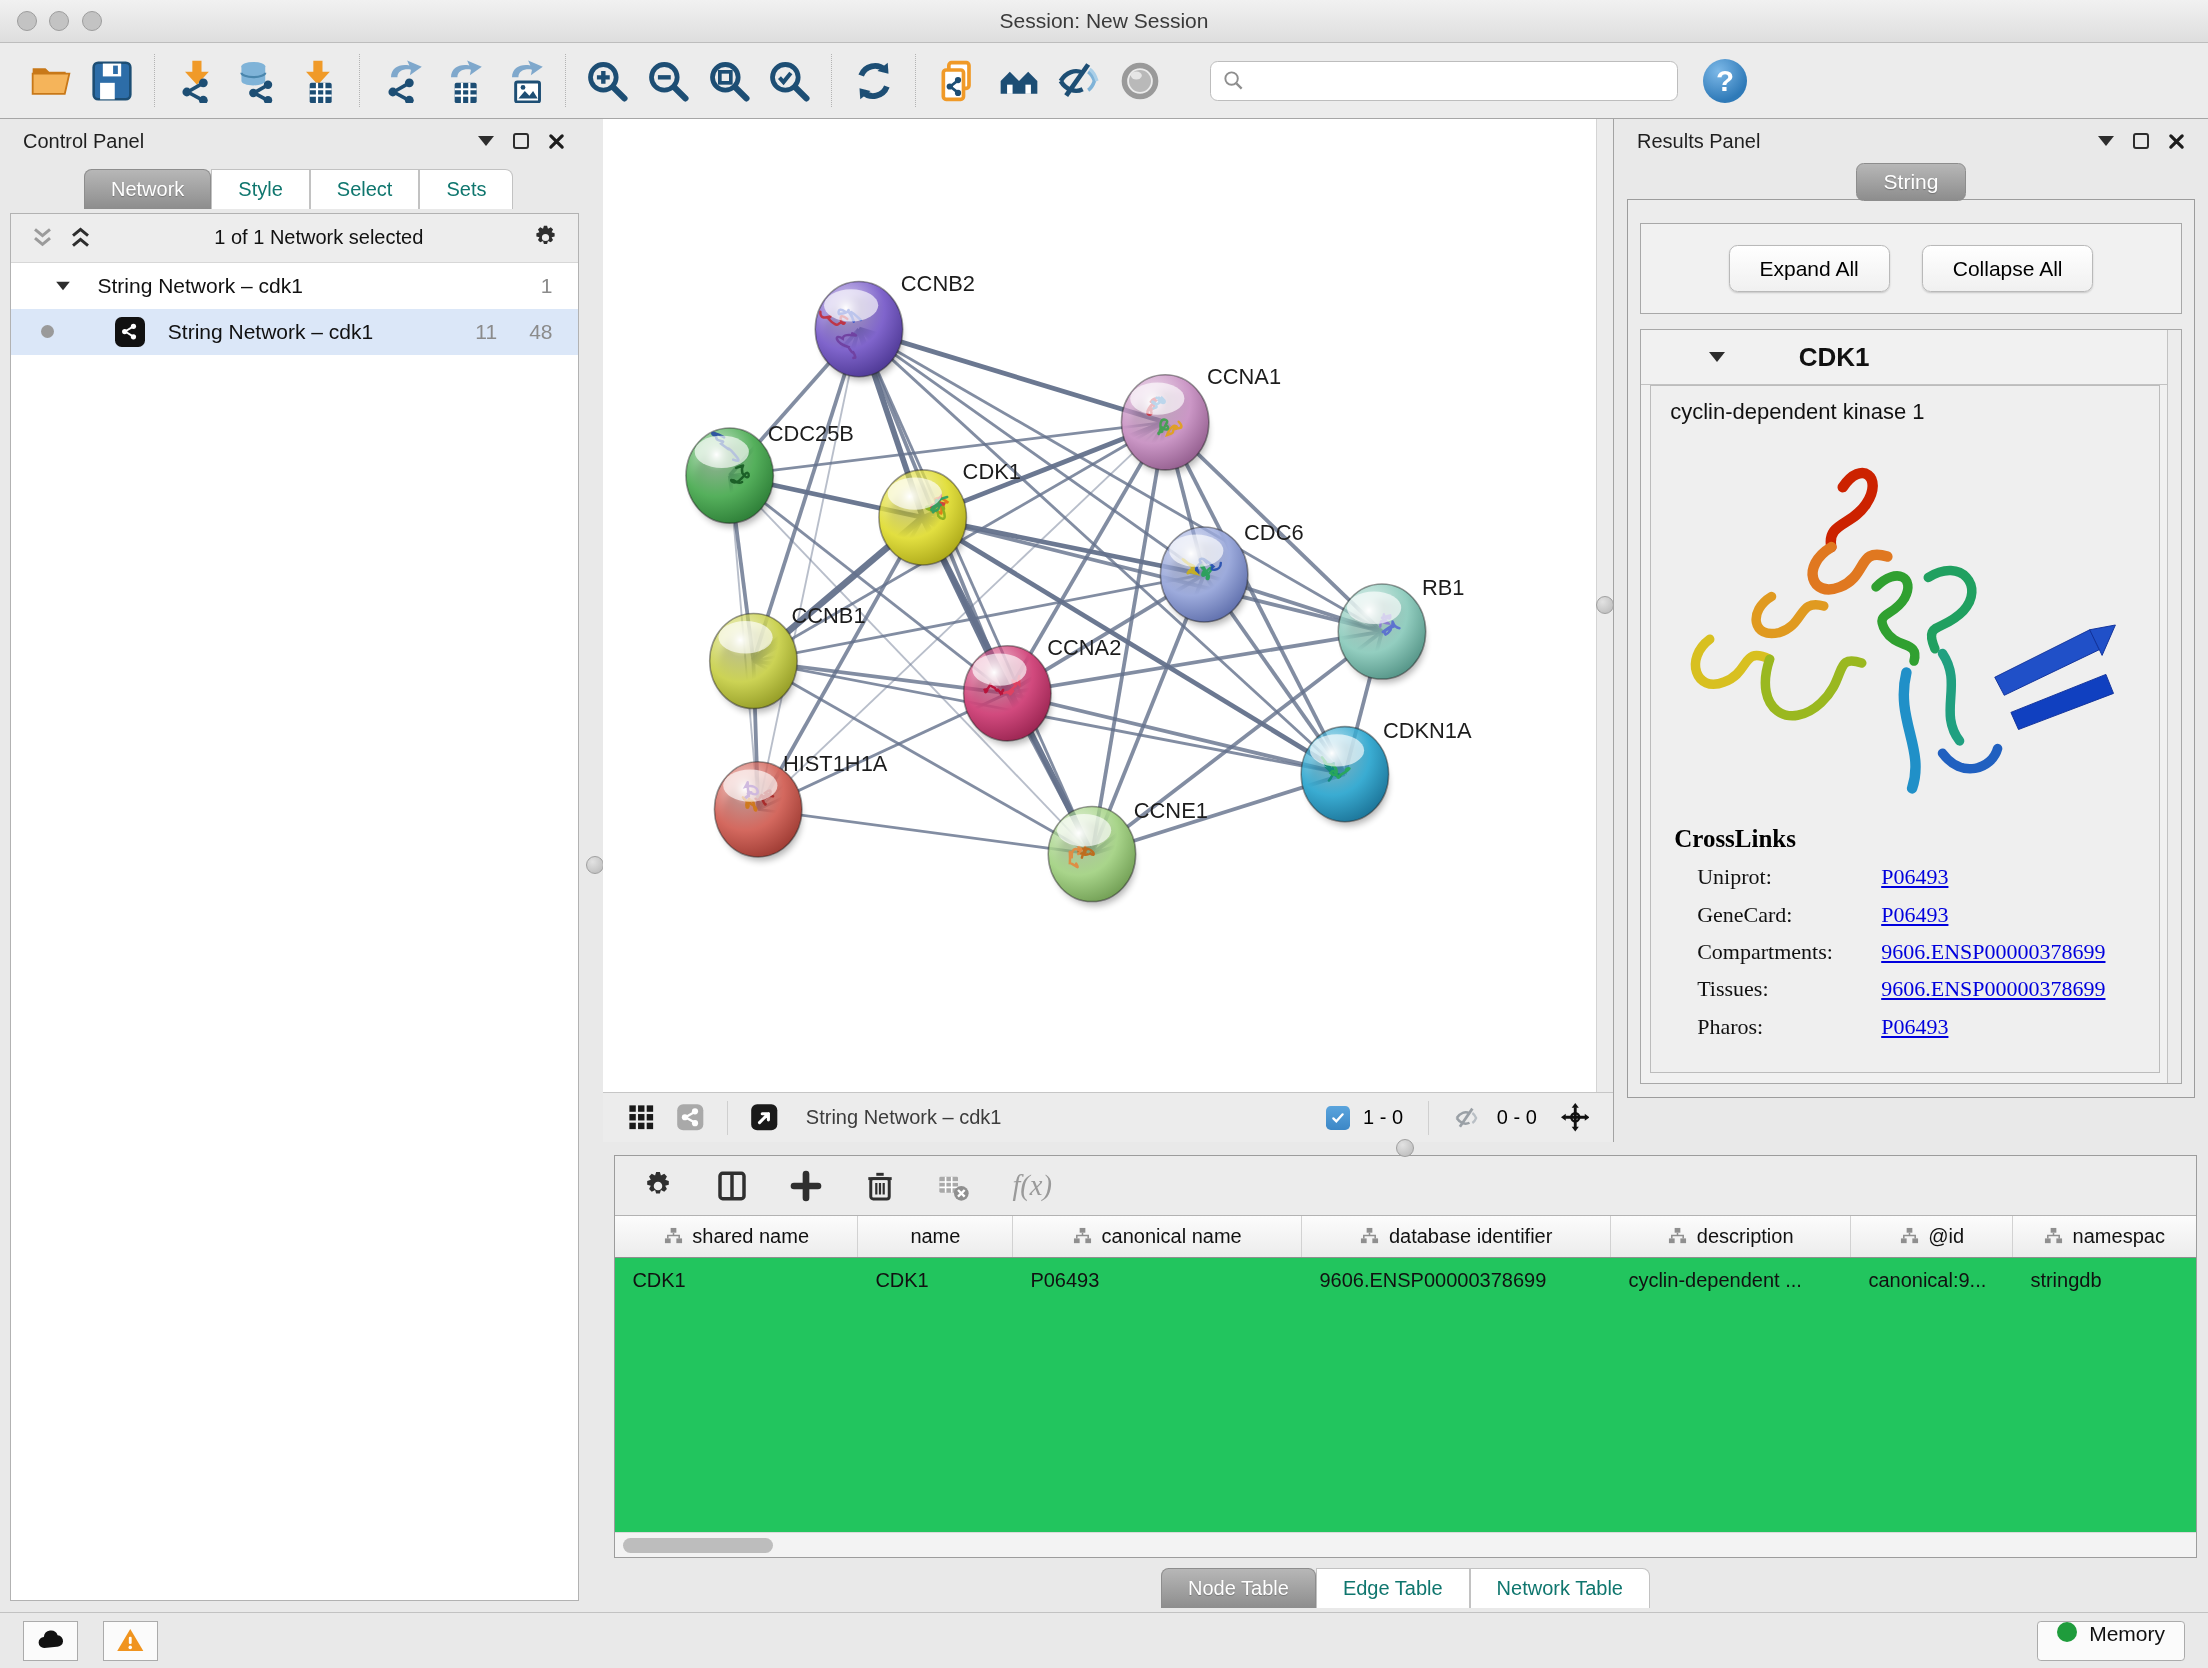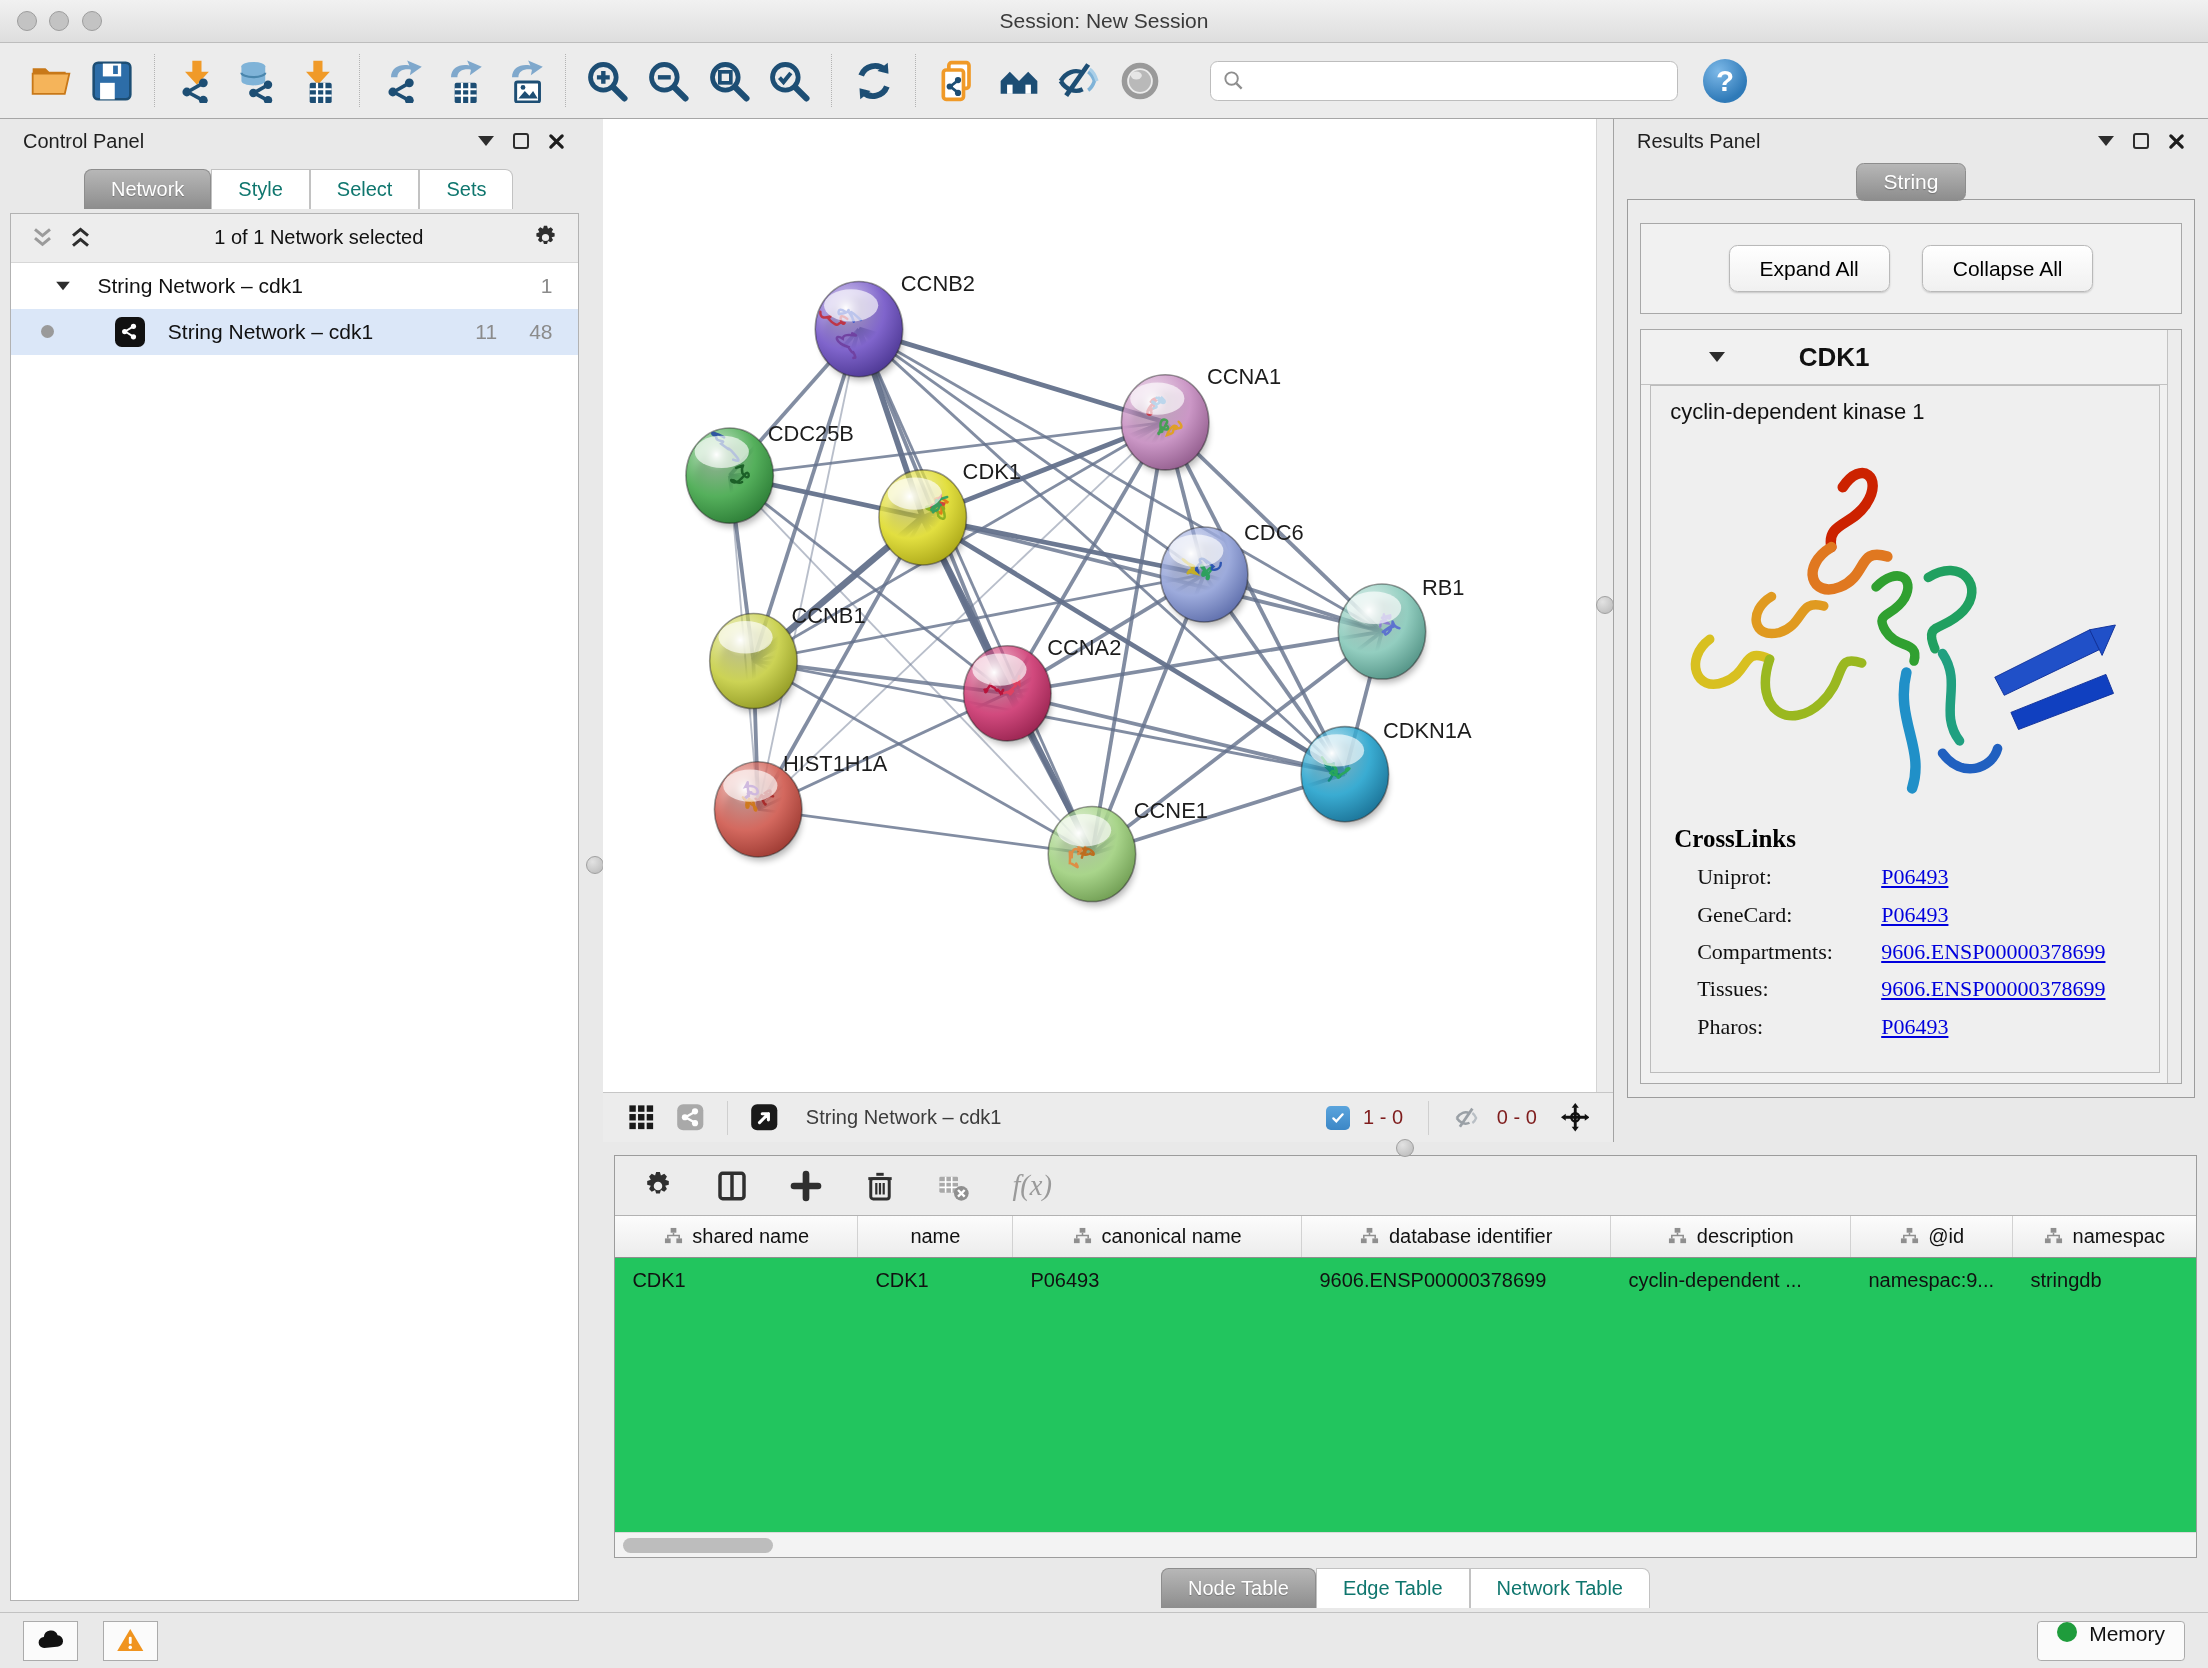--- a/index.html
+++ b/index.html
@@ -68,21 +68,21 @@
   #network-svg { position:absolute; left:0; top:0; }
   .canvas-vscroll { position:absolute; right:0; top:0; bottom:0; width:17px; background:#ececec; border-left:1px solid #d4d4d4; }
   .canvas-vscroll .handle { left:-1px; top:calc(50% - 9.5px); }
 
   .navbar { height:50px; background:#ececec; border-top:1px solid #c6c6c6; display:flex; align-items:center; padding:0 13.3px; }
   .nbtn { width:42px; height:38px; display:flex; align-items:center; justify-content:center; margin:0 3.8px; }
   .nbtn svg { width:28.5px; height:28.5px; }
   .nsep { width:0; height:34px; border-left:1px solid #cfcfcf; margin:0 11.4px; }
   .nav-name { font-size:20px; color:#3c3c3c; margin-left:17px; }
   .nav-right { margin-left:auto; display:flex; align-items:center; gap:13.3px; }
-  .nav-count { font-size:20px; color:#7f1d1d; }
+  .nav-count { font-size:20px; color:#000000; }
   .checkbox { width:24px; height:24px; border-radius:4.8px; background:linear-gradient(#5aa4dd,#3c87c6); display:flex; align-items:center; justify-content:center; }
   .checkbox svg { width:16px; height:16px; }
 
   .divider-h { position:relative; background:#e9e9e9; }
   .divider-h .handle { top:-2.9px; left:calc(50% - 9.5px); }
 
   
   .results-panel { border-left:1.9px solid #a3a3a3; background:#e9e9e9; display:flex; flex-direction:column; min-height:0; }
   .rp-tabwrap { display:flex; justify-content:center; height:40px; flex:0 0 auto; position:relative; z-index:2; }
   .rp-tab { padding:0 27px; height:38px; display:flex; align-items:center; font-size:21px; color:#fff; background:linear-gradient(#b7b7b7,#8d8d8d); border:1px solid #8d8d8d; border-radius:7.6px; text-shadow:0 1px 1px rgba(0,0,0,.25); }
@@ -844,21 +844,21 @@
                   </svg>
                 <span>namespac</span>
               </div>
             </div>
             <div class="trow">
               <div class="td c0">CDK1</div>
               <div class="td c1">CDK1</div>
               <div class="td c2">P06493</div>
               <div class="td c3">9606.ENSP00000378699</div>
               <div class="td c4">cyclin-dependent ...</div>
-              <div class="td c5">namespac:9...</div>
+              <div class="td c5">canonical:9...</div>
               <div class="td c6">stringdb</div>
             </div>
             <div class="tbody-fill"></div>
             <div class="tp-hscroll">
               <span class="hthumb"></span>
             </div>
           </div>
         </div>
         <div class="tp-tabs">
           <div class="tab active first">Node Table</div>

